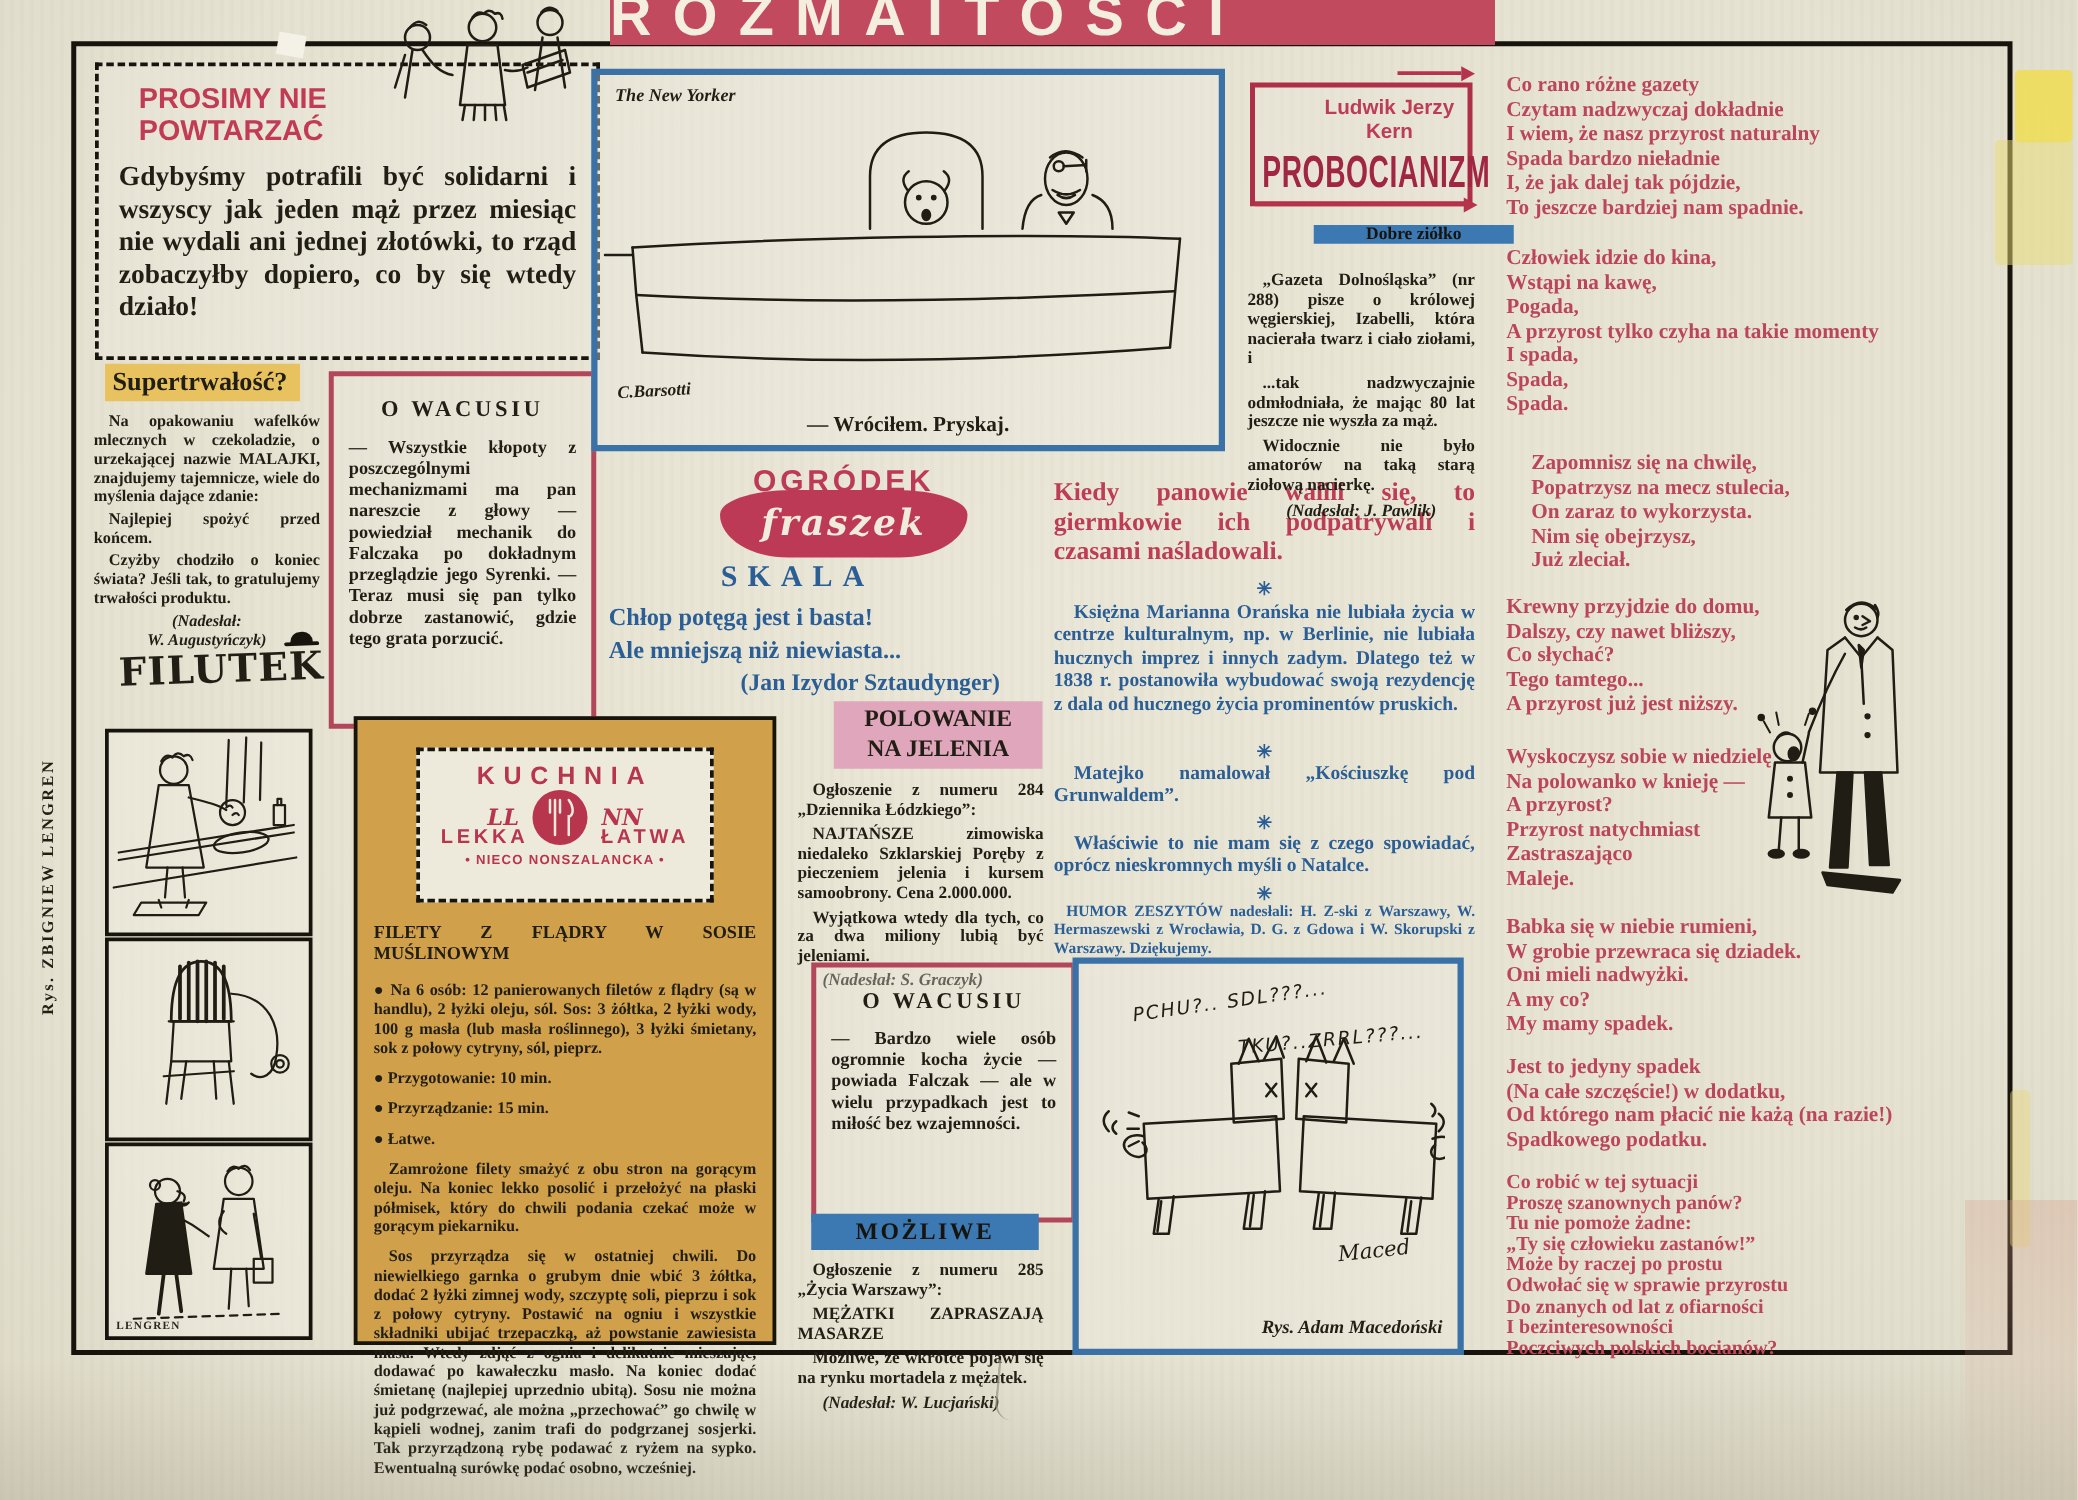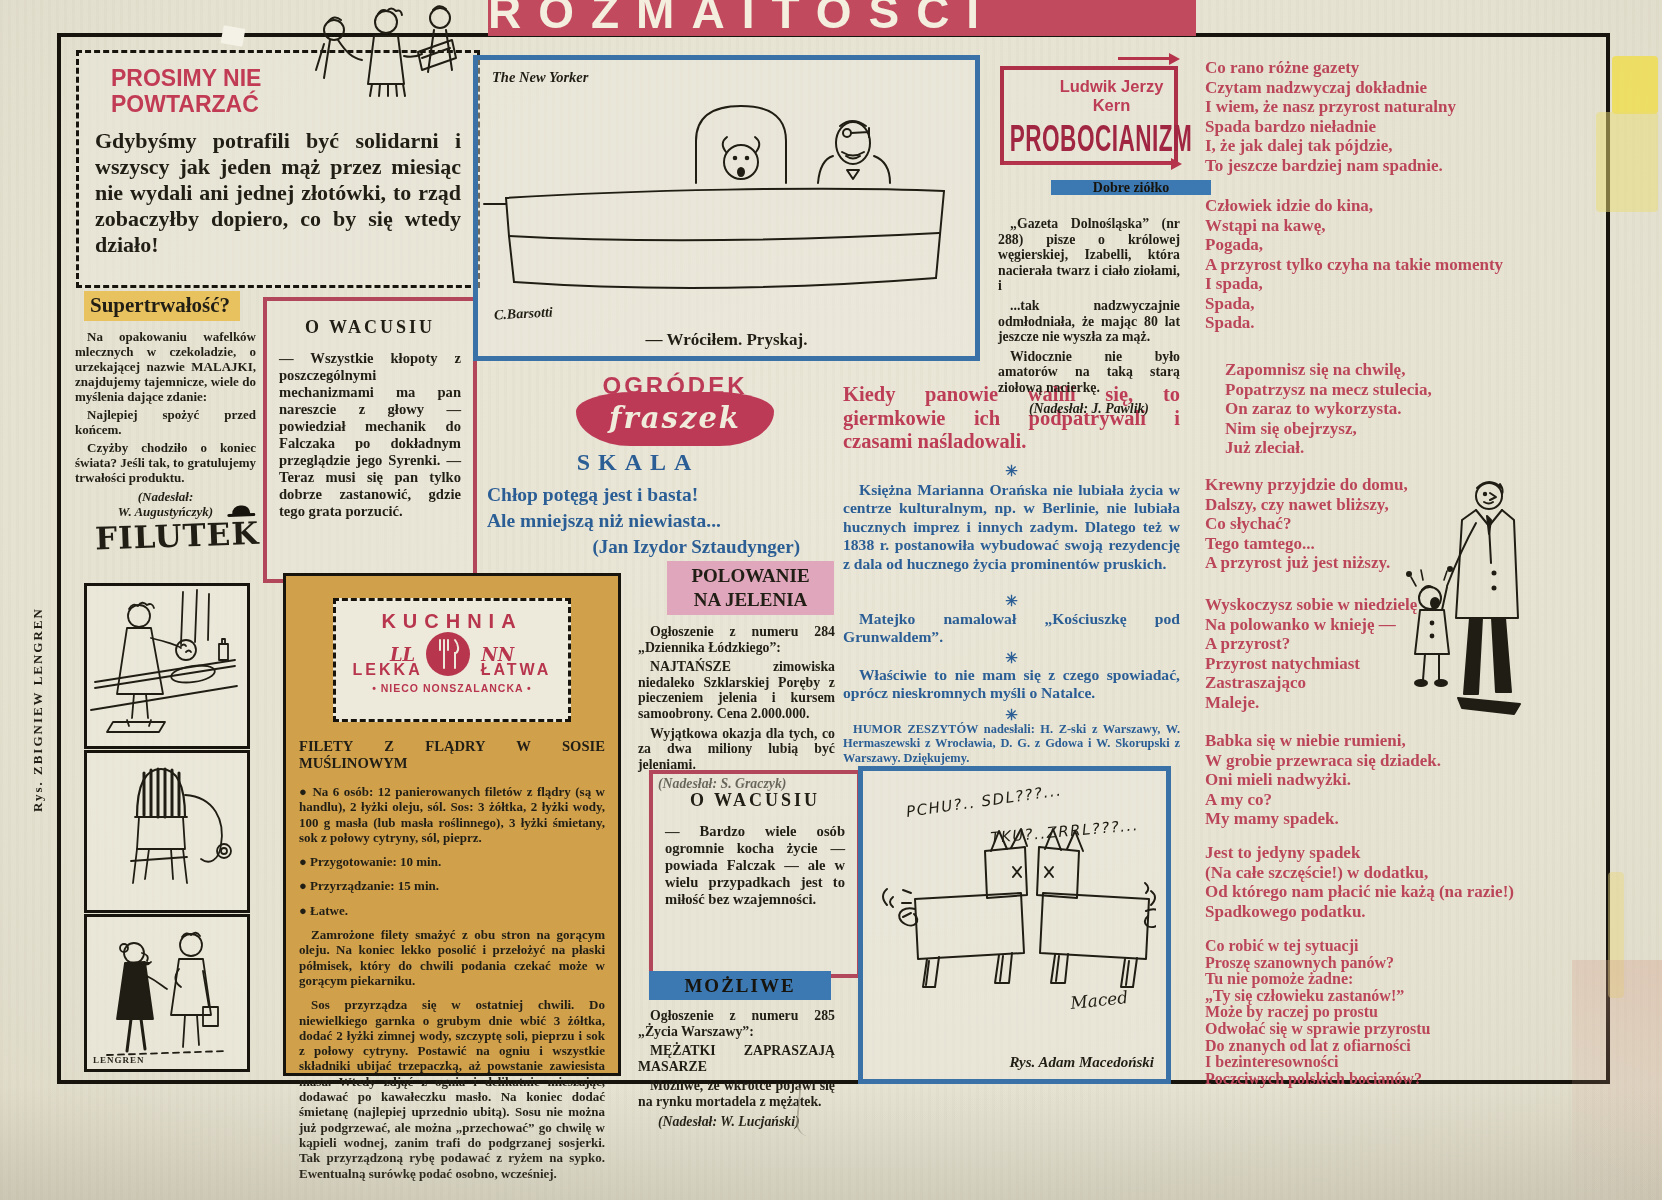--- a/index.html
+++ b/index.html
@@ -332,21 +332,21 @@
   <div id="skala" class="abs">SKALA</div>
   <div id="fraszka" class="abs">Chłop potęgą jest i basta!
 Ale mniejszą niż niewiasta...</div>
   <div id="fraszka-author" class="abs">(Jan Izydor Sztaudynger)</div>
 
   <div id="polowanie-head" class="abs">POLOWANIE
 NA JELENIA</div>
   <div id="polowanie-col" class="abs small-col">
     <p>Ogłoszenie z numeru 284 „Dziennika Łódzkiego”:</p>
     <p><span>NAJTAŃSZE</span><span> zimowiska niedaleko Szklarskiej Poręby z pieczeniem jelenia i kursem samoobrony. Cena 2.000.000.</span></p>
-    <p>Wyjątkowa okazja dla tych, co za dwa miliony lubią być jeleniami.</p>
+    <p>Wyjątkowa wtedy dla tych, co za dwa miliony lubią być jeleniami.</p>
     <p class="col-note">(Nadesłał: S. Graczyk)</p>
   </div>
 
   <div id="wacusiu2" class="abs wac-box">
     <div class="wac-h">O WACUSIU</div>
     <div class="wac-b">— Bardzo wiele osób ogromnie kocha życie — powiada Falczak — ale w wielu przypadkach jest to miłość bez wzajemności.</div>
   </div>
 
   <div id="mozliwe-bar" class="abs">MOŻLIWE</div>
   <div id="mozliwe-col" class="abs small-col">

